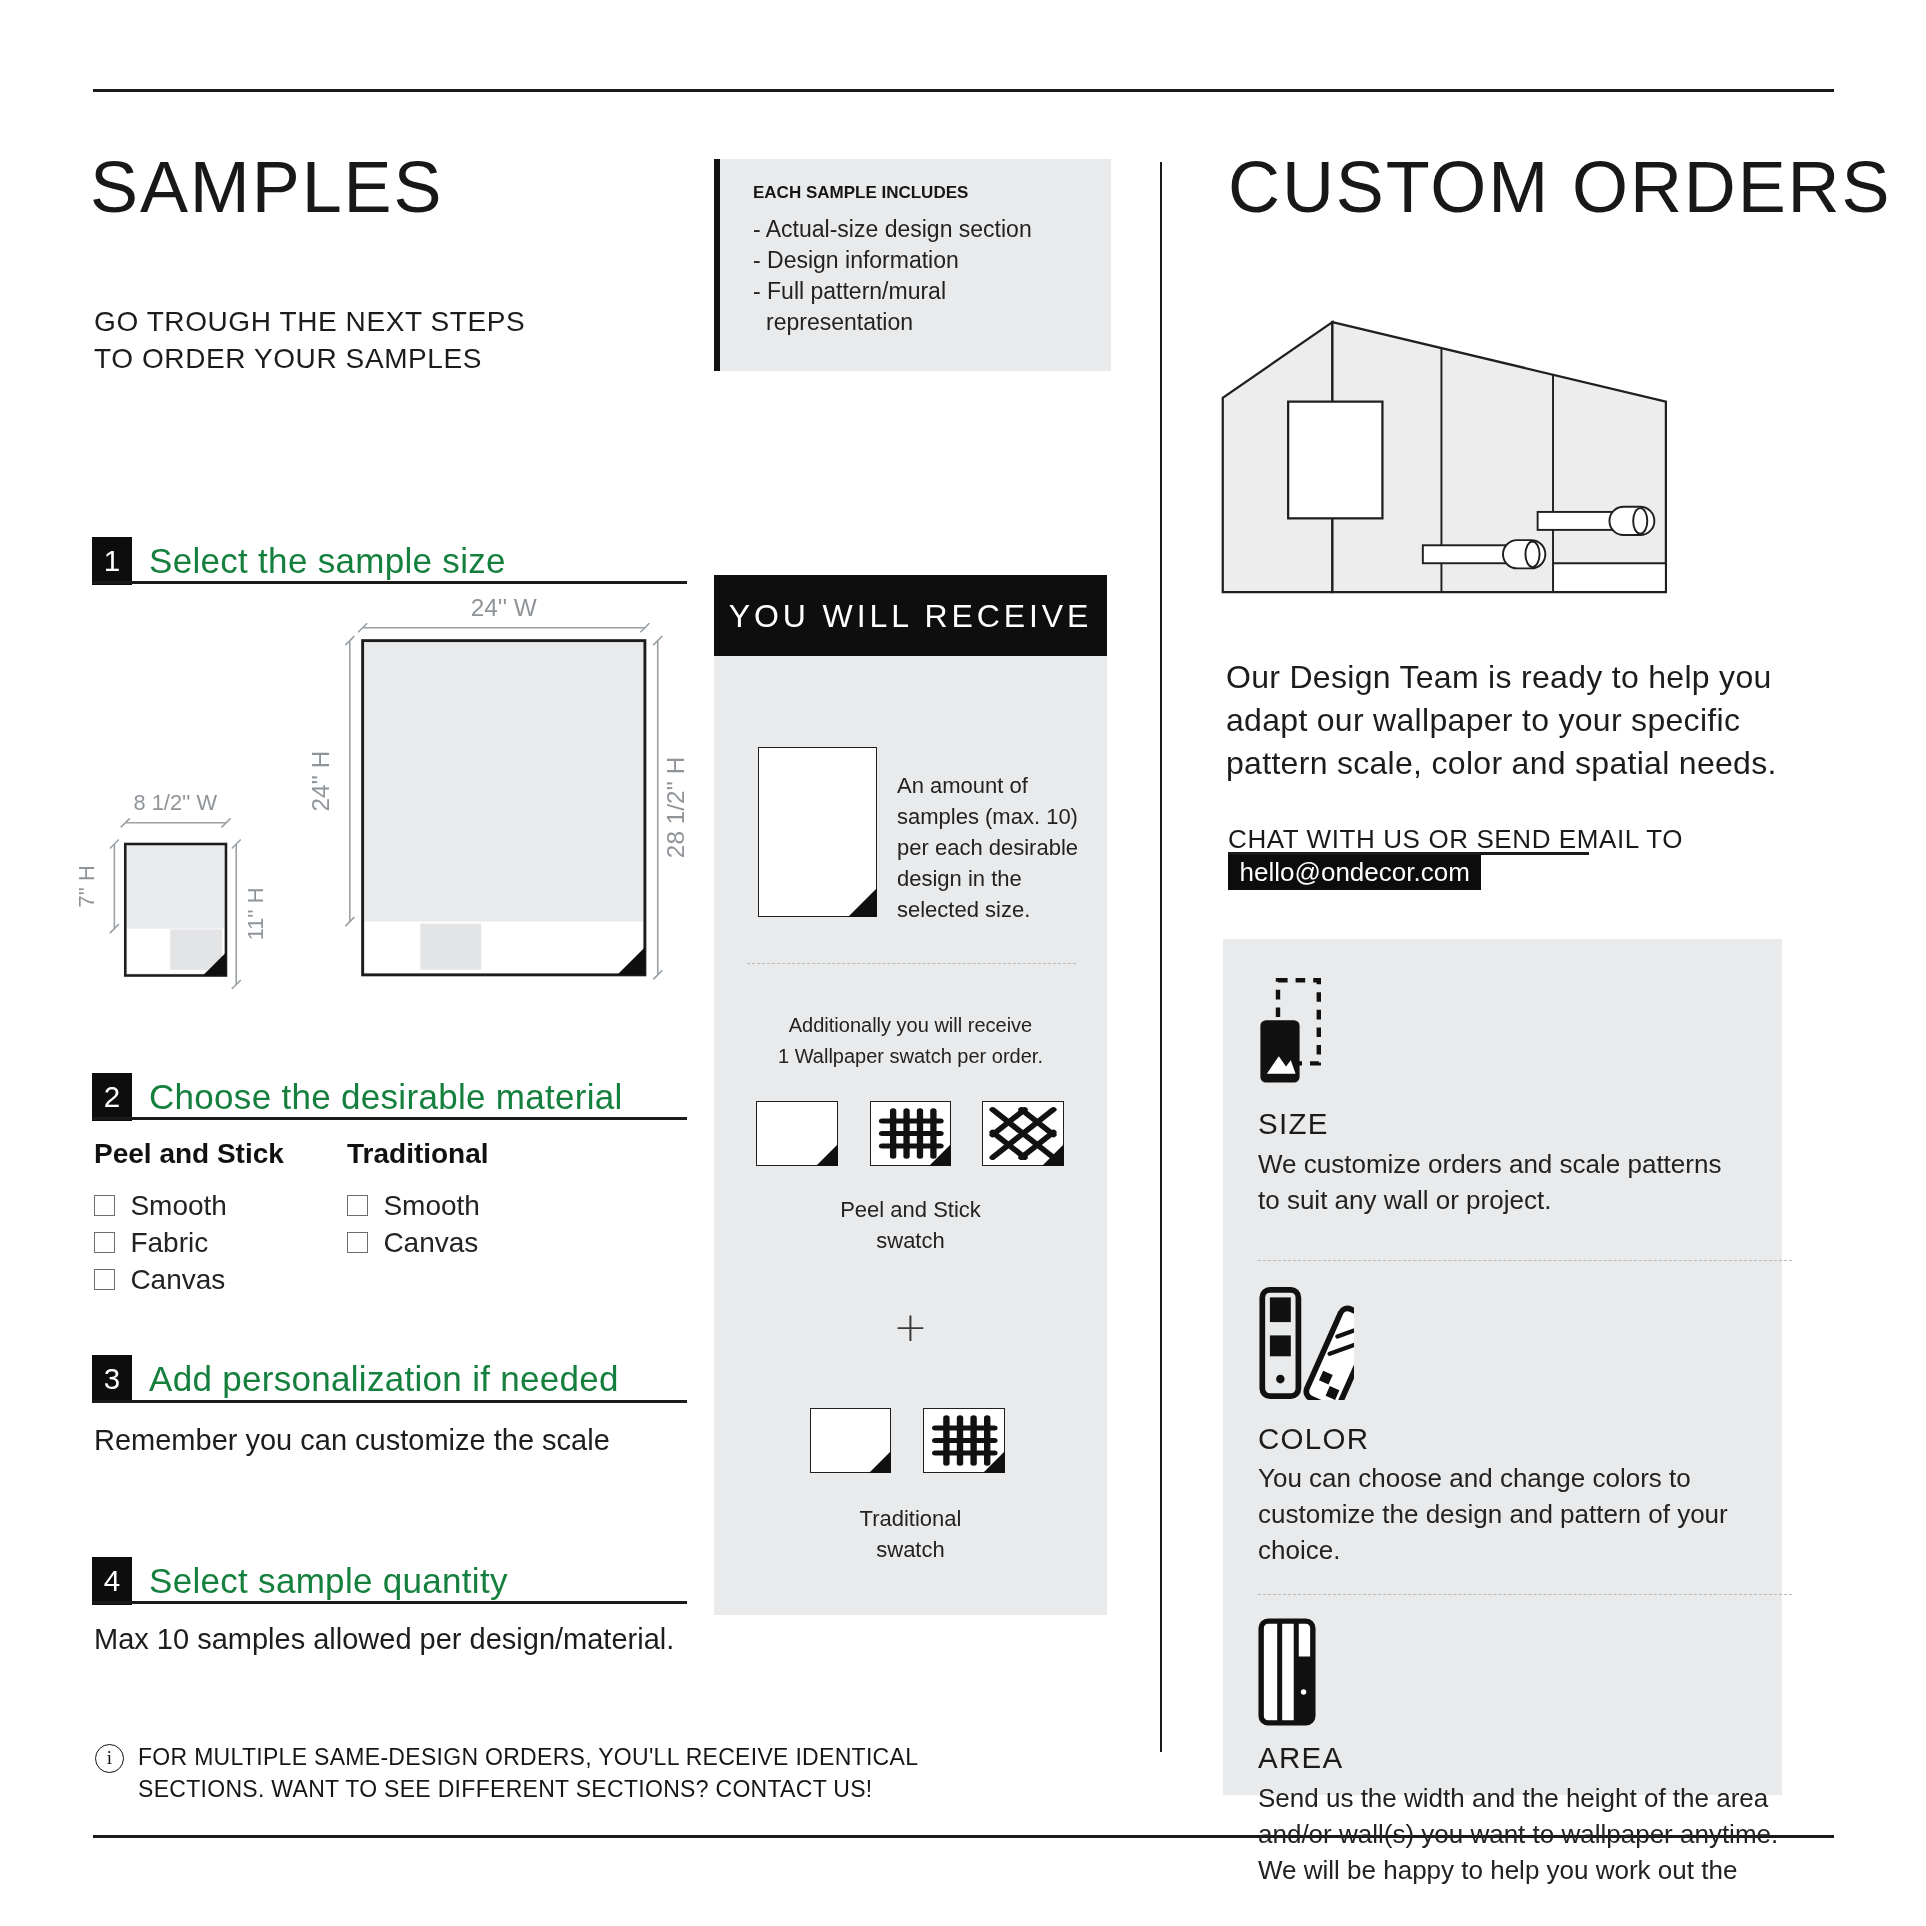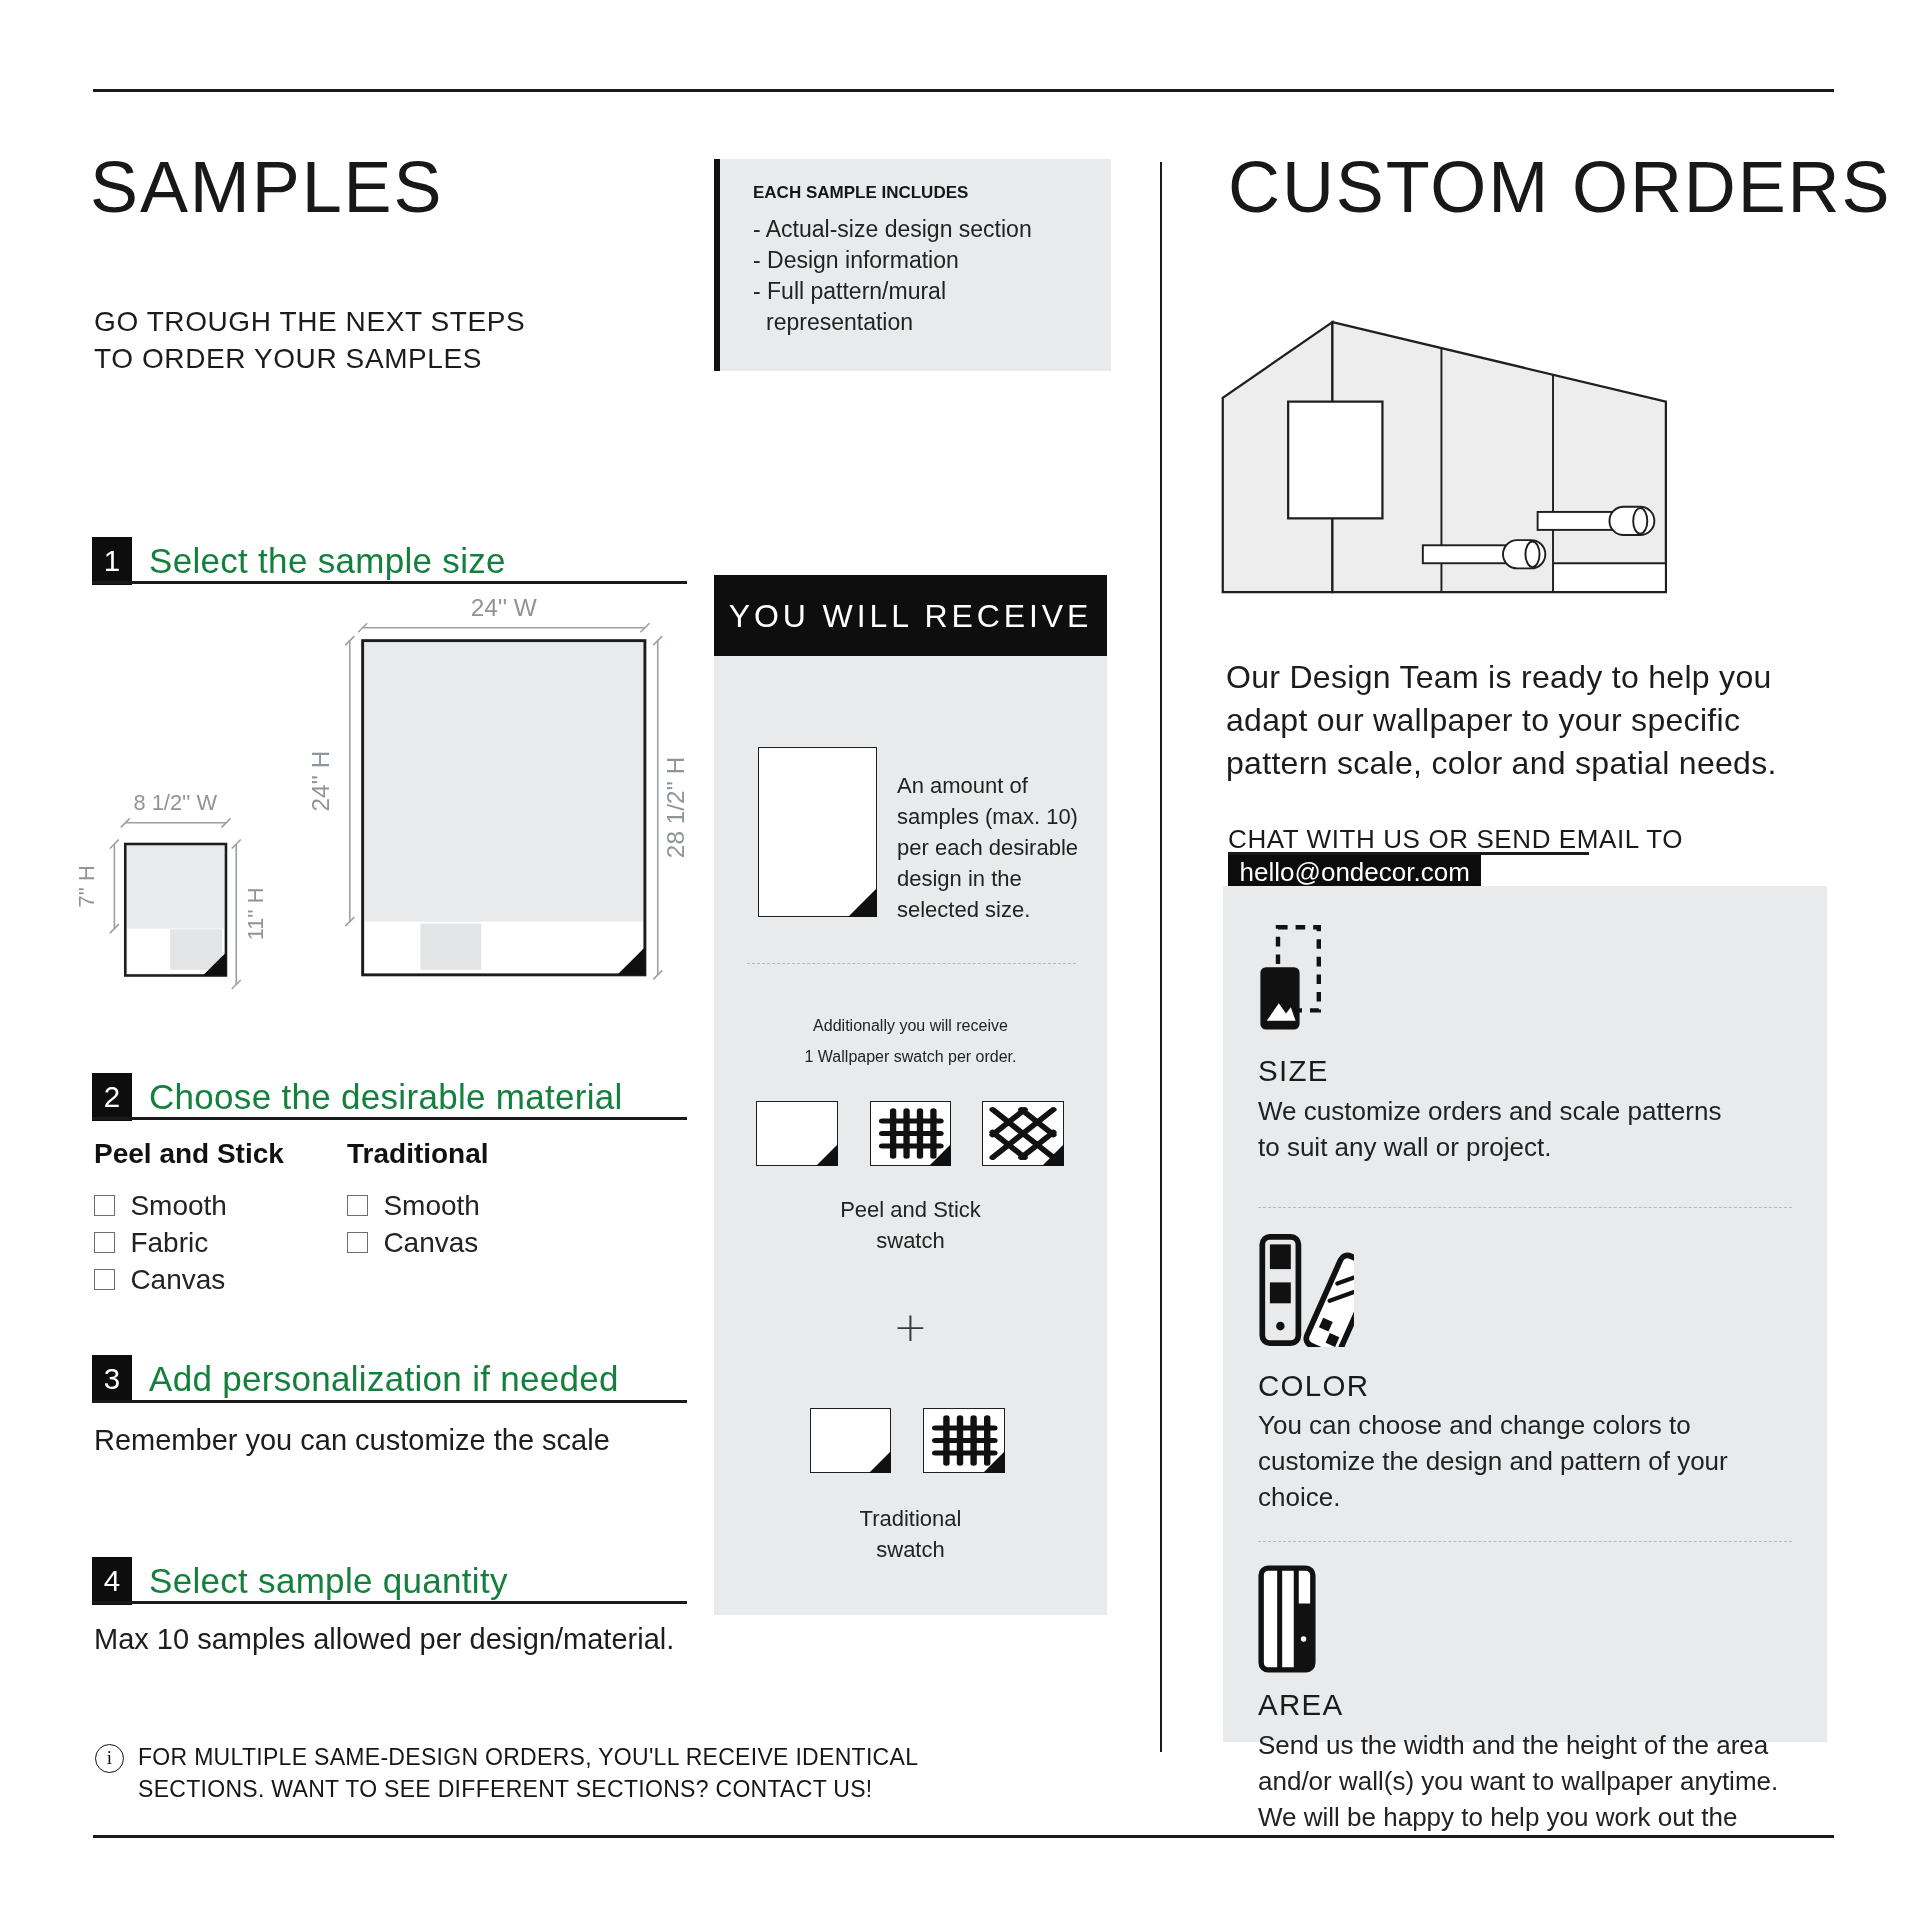--- a/index.html
+++ b/index.html
@@ -181,21 +181,21 @@
   <div class="abs rec-text" style="left:183px;top:114px;">
     <div>An amount of</div>
     <div>samples (max. 10)</div>
     <div>per each desirable</div>
     <div>design in the</div>
     <div>selected size.</div>
   </div>
 
   <div class="abs dashed-div" style="left:33px;top:307px;width:329px;"></div>
 
-  <div class="abs rec-text center" style="left:13px;top:354px;width:367px;font-size:16px;">
+  <div class="abs rec-text center" style="left:13px;top:354px;width:367px;font-size:20px;">
     <div>Additionally you will receive</div>
     <div>1 Wallpaper swatch per order.</div>
   </div>
 
   <div class="swatch" style="left:42px;top:445px;width:82px;height:65px;">
     <div class="fold sm"></div>
   </div>
   <div class="swatch" style="left:156px;top:445px;width:81px;height:65px;">
     <svg viewBox="0 0 100 100" preserveAspectRatio="none">
       <g stroke="#111" stroke-width="8" stroke-linecap="round">
@@ -282,21 +282,21 @@
 <div class="abs custom-intro" style="left:1226px;top:656px;">
   <div>Our Design Team is ready to help you</div>
   <div>adapt our wallpaper to your specific</div>
   <div>pattern scale, color and spatial needs.</div>
 </div>
 
 <div class="abs chat-label" style="left:1228px;top:824px;">CHAT WITH US OR SEND EMAIL TO</div>
 <div class="abs rule" style="left:1228px;top:852px;width:361px;height:2.6px;"></div>
 <div class="abs email-badge" style="left:1228px;top:855px;">hello@ondecor.com</div>
 
-<div class="abs gray-panel" style="left:1223px;top:886px;width:604px;height:856px;">
+<div class="abs gray-panel" style="left:1223px;top:939px;width:559px;height:856px;">
 
   <svg class="abs" style="left:35px;top:37px;width:64px;height:110px;" viewBox="0 0 160 270">
     <rect x="50" y="8" width="102" height="208" fill="none" stroke="#111" stroke-width="11" stroke-dasharray="24 20"></rect>
     <rect x="6" y="108" width="98" height="156" rx="14" fill="#111"></rect>
     <polygon points="22,242 52,198 70,224 82,208 94,242" fill="#ffffff"></polygon>
   </svg>
   <div class="abs feature-name" style="left:35px;top:168px;">SIZE</div>
   <div class="abs feature-desc" style="left:35px;top:207px;">
     <div>We customize orders and scale patterns</div>
     <div>to suit any wall or project.</div>

